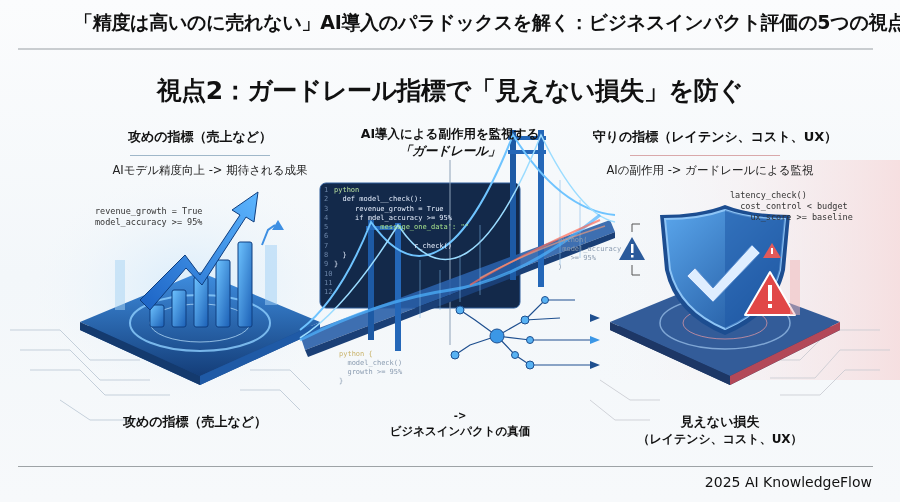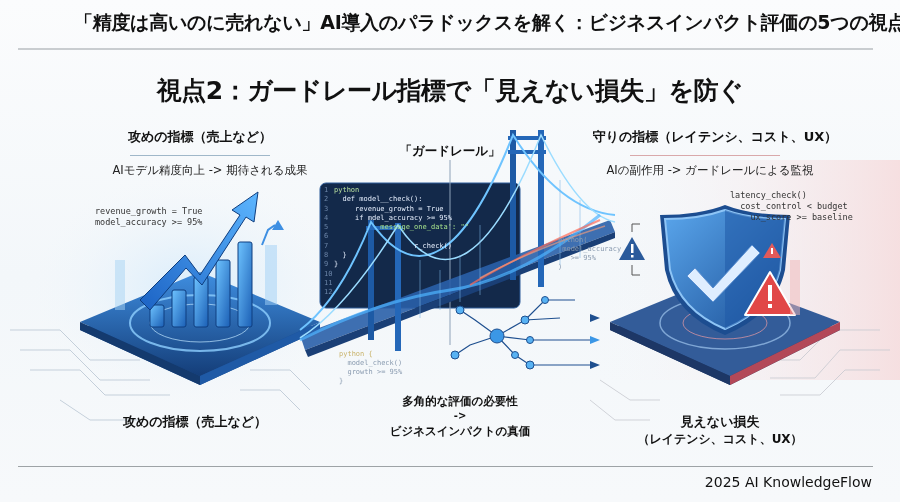--- a/index.html
+++ b/index.html
@@ -190,38 +190,38 @@
     </g>
   </svg>
 
   <div class="lbl" style="left:95px; top:128px; width:210px; font-size:13px;">攻めの指標（売上など）</div>
   <div style="position:absolute; left:130px; top:155px; width:140px; height:1px; background:#9fb7c9;"></div>
   <div class="lbl-sm" style="left:95px; top:163px; width:230px; font-size:11.5px;">AIモデル精度向上 -&gt; 期待される成果</div>
   <div class="code" style="left:95px; top:206px; font-size:8.5px; line-height:11px;"><span>revenue_growth = True</span>
 <span>model_accuracy &gt;= 95%</span></div>
   <div class="lbl" style="left:95px; top:413px; width:200px; font-size:13px;">攻めの指標（売上など）</div>
 
-  <div class="lbl" style="left:330px; top:143px; width:240px; font-size:12.5px;">「ガードレール」</div>
+  <div class="lbl" style="left:330px; top:126px; width:240px; font-size:12.5px;">AI導入による副作用を監視する</div>
+  <div class="lbl" style="left:330px; top:143px; width:240px; font-size:12.5px;font-style:italic;">「ガードレール」</div>
 
   <div style="position:absolute; left:322px; top:186px; width:190px; font-family:'DejaVu Sans Mono', monospace; font-size:7px; line-height:9.3px; white-space:pre;">
     <div style="position:absolute; left:2px; top:0; color:#6c85a8;"><span>1</span><br><span>2</span><br><span>3</span><br><span>4</span><br><span>5</span><br><span>6</span><br><span>7</span><br><span>8</span><br><span>9</span><br><span>10</span><br><span>11</span><br><span>12</span></div>
     <div style="position:absolute; left:12px; top:0; color:#b9e0a0;"><span>python</span><br><span style="color:#e7f0ff">  def model__check():</span><br><span style="color:#e7f0ff">     revenue_growth = True</span><br><span style="color:#e7f0ff">     if mdel_accuracy &gt;= 95%</span><br><span style="color:#a6e28c">           message_one_data': ""</span><br><span></span><br><span style="color:#e7f0ff">                   r_check()</span><br><span style="color:#e7f0ff">  }</span><br><span style="color:#e7f0ff">}</span></div>
   </div>
 
   <div class="code" style="left:558px; top:236px; font-size:7px; line-height:9px; color:#8a9bb0;"><span>python(</span>
 <span> model_accuracy</span>
 <span>   &gt;= 95%</span>
 <span>)</span></div>
 
   <div class="code" style="left:333px; top:350px; font-size:7px; line-height:9px; color:#8a9bb0;margin-left:6px;"><span style="color:#c9b36a">python {</span>
 <span>  model_check()</span>
 <span>  growth &gt;= 95%</span>
 <span>}</span></div>
 
-  <div class="lbl" style="left:340px; top:394px; width:240px; font-size:11.5px;">多角的な評価の必要性</div>
   <div class="lbl" style="left:340px; top:410px; width:240px; font-size:10px;">-&gt;</div>
   <div class="lbl" style="left:340px; top:424px; width:240px; font-size:11.5px;">ビジネスインパクトの真価</div>
 
   <div class="lbl" style="left:570px; top:128px; width:290px; font-size:13px;">守りの指標（レイテンシ、コスト、UX）</div>
   <div style="position:absolute; left:630px; top:155px; width:150px; height:1px; background:#d9a9ab;"></div>
   <div class="lbl-sm" style="left:580px; top:163px; width:260px; font-size:11.5px;">AIの副作用 -&gt; ガードレールによる監視</div>
   <div class="code" style="left:730px; top:190px; font-size:8.5px; line-height:11px;"><span>latency_check()</span>
 <span>  cost_control &lt; budget</span>
 <span>    ux_score &gt;= baseline</span></div>
   <div class="lbl" style="left:610px; top:413px; width:220px; font-size:13px;">見えない損失</div>

